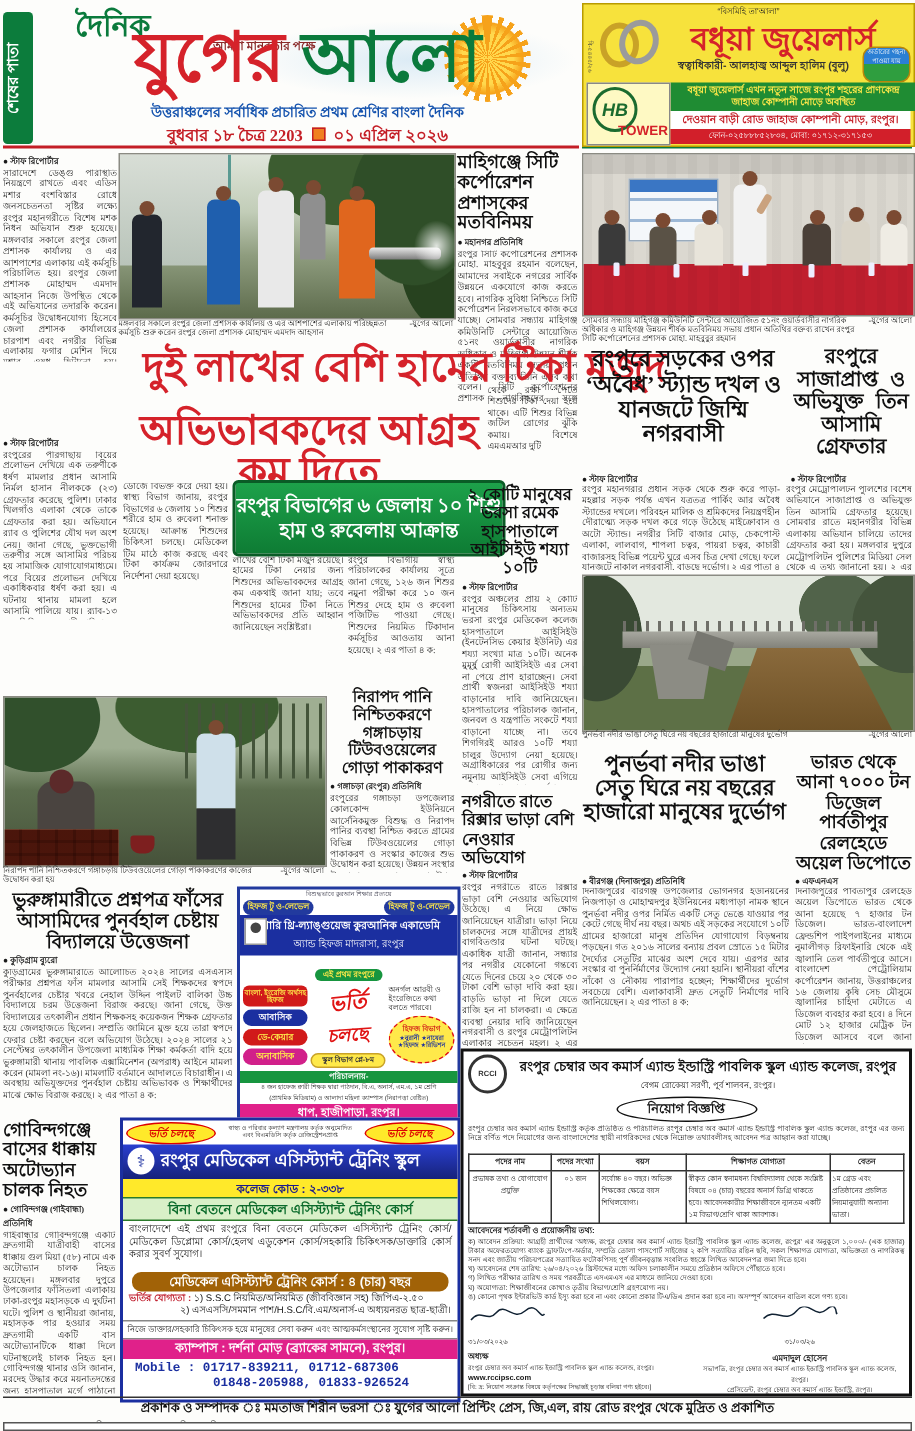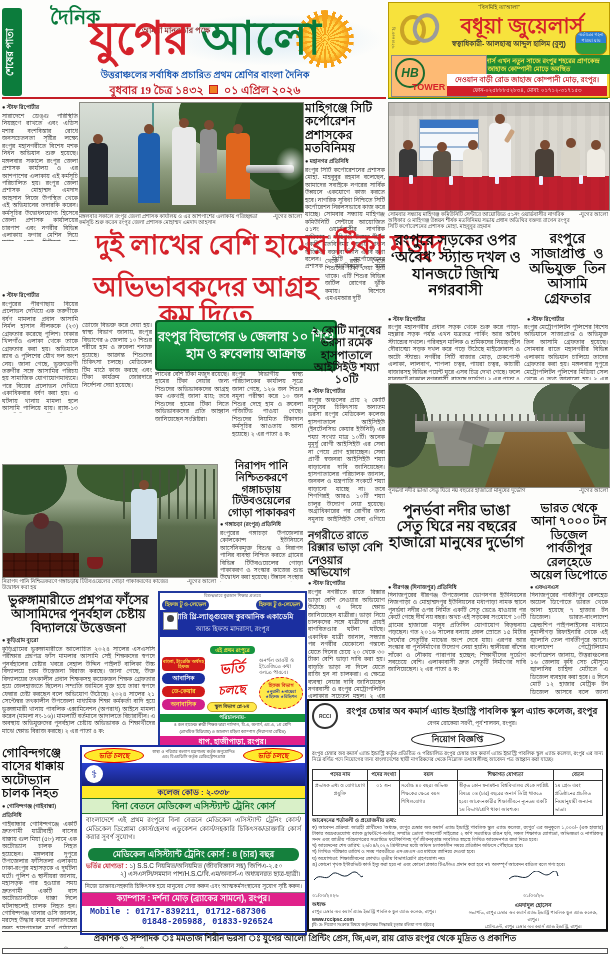--- a/index.html
+++ b/index.html
@@ -32,21 +32,21 @@
     <div class="abs" style="left:140px;top:12px;width:220px;height:52px;border-radius:50%;
          background:radial-gradient(closest-side,#d4e7f4cc,#d4e7f400);"></div>
     <div class="abs" style="left:272px;top:8px;width:58px;height:58px;border-radius:50%;
          background:repeating-conic-gradient(#f6a21a 0 7deg,transparent 7deg 16deg),
          radial-gradient(circle,#ffd84d 0 42%,#f6a21a 58%,transparent 60%);"></div>
     <div class="abs" style="left:26px;top:0;font-size:20px;font-weight:bold;color:#0a7a3c;">দৈনিক</div>
     <div class="abs" style="left:118px;top:22px;font-size:8px;font-weight:bold;color:#8a2a2a;text-align:center;">আমরা মানবতার পক্ষে</div>
     <div class="abs tc" style="left:0;top:66px;width:100%;font-size:9.5px;font-weight:bold;color:#1553ae;">উত্তরাঞ্চলের সর্বাধিক প্রচারিত প্রথম শ্রেণির বাংলা দৈনিক</div>
     <div class="abs" style="left:0;top:14px;width:100%;text-align:center;font-size:46px;font-weight:bold;line-height:1;z-index:2;"><span style="color:#d5222a;">যুগের</span><span style="color:#0a7a3c;"> আলো</span></div>
     <div class="abs" style="left:0;top:80px;width:100%;text-align:center;font-size:11px;font-weight:bold;color:#c41e26;">
-      <span>বুধবার 19 চৈত্র ১৪৩২</span>
+      <span>বুধবার ১৮ চৈত্র 2203</span>
       <span style="display:inline-block;width:7px;height:7px;background:#f08020;border:1px solid #c41e26;margin:0 3px;"></span>
       <span>০১ এপ্রিল ২০২৬</span>
     </div>
   </div>
   <div class="abs" style="left:2px;top:97px;width:384px;height:2px;background:#c41e26;"></div>
   <div class="abs" style="left:388px;top:97px;width:220px;height:2px;background:#0a7a3c;"></div>
 
   <div class="abs sans" style="left:388px;top:2px;width:220px;height:94px;background:#f7e23c;border:1px solid #b89a00;">
     <div class="abs" style="left:0;top:24px;font-size:4px;color:#444;writing-mode:vertical-rl;">বি-৫৪৪৫/২৬</div>
     <div class="abs tc" style="left:0;top:1px;width:100%;font-size:5.5px;color:#222;">“বিসমিহি তা'আলা”</div>
@@ -58,21 +58,21 @@
     </div>
     <div class="abs tc" style="left:54px;top:7px;width:158px;font-size:21px;font-weight:bold;color:#d5222a;">বধূয়া জুয়েলার্স</div>
     <div class="abs tc" style="left:54px;top:35px;width:132px;font-size:7px;font-weight:bold;color:#333;">স্বত্বাধিকারী- আলহাজ্ব আব্দুল হালিম (বুলু)</div>
     <div class="abs tc" style="left:186px;top:28px;width:30px;height:22px;border:1px solid #b8860b;border-radius:7px;
          background:linear-gradient(#2b7fd4 0 48%,#2f9e3f 48% 100%);color:#fff;font-size:4.4px;line-height:1.4;overflow:hidden;">
       <div>অর্ডারের গহনা</div>
       <div>পাওয়া যায়</div>
     </div>
     <div class="abs band" style="left:58px;top:52px;width:160px;height:19px;background:#1f8c33;color:#ffe94a;
          font-size:6.4px;font-weight:bold;line-height:1.25;padding:0 2px;">বধূয়া জুয়েলার্স এখন নতুন সাজে রংপুর শহরের প্রাণকেন্দ্র জাহাজ কোম্পানী মোড়ে অবস্থিত</div>
-    <div class="abs" style="left:2px;top:52px;width:54px;height:40px;background:#fdba74;border:1px solid #888;padding-left:40px;">
+    <div class="abs" style="left:2px;top:52px;width:54px;height:40px;background:#fef9c3;border:1px solid #888;">
       <div class="abs band" style="left:3px;top:2px;width:26px;height:26px;border:2px solid #1b6b2f;border-radius:50%;
            font-size:12px;font-weight:bold;font-style:italic;color:#1b6b2f;">HB</div>
       <div class="abs" style="left:20px;top:26px;font-size:9px;font-weight:bold;color:#d5222a;">TOWER</div>
     </div>
     <div class="abs band" style="left:58px;top:71px;width:160px;height:12px;background:#fff;color:#c41e26;
          font-size:7.2px;font-weight:bold;">দেওয়ান বাড়ী রোড জাহাজ কোম্পানী মোড়, রংপুর।</div>
     <div class="abs band" style="left:58px;top:83px;width:160px;height:10px;background:#d21f2a;color:#fff;font-size:5.4px;">ফোন-০২৫৮৮৮৫২৮৩৪, মোবা: ০১৭১২-৩১৭১৫৩</div>
   </div>
 
   <div class="abs" style="left:2px;top:102px;width:76px;">
@@ -280,26 +280,27 @@
            border-radius:50%;color:#d00;font-size:7px;font-weight:bold;font-style:italic;">ভর্তি চলছে</div>
       <div class="abs band" style="right:2px;top:1px;width:58px;height:13px;background:#ffe92a;border:1px solid #d00;
            border-radius:50%;color:#d00;font-size:7px;font-weight:bold;font-style:italic;">ভর্তি চলছে</div>
       <div class="abs tc" style="left:62px;top:2px;width:99px;font-size:4.2px;line-height:1.25;color:#222;">
         <div>স্বাস্থ্য ও পরিবার কল্যাণ মন্ত্রণালয় কর্তৃক অনুমোদিত</div>
         <div>এবং বিএমডিসি কর্তৃক রেজিস্ট্রেশনপ্রাপ্ত</div>
       </div>
     </div>
     <div class="band" style="height:23px;background:linear-gradient(#2a3fd0,#16227a);color:#fff;font-size:11.5px;font-weight:bold;position:relative;">
       <div class="abs band" style="left:3px;top:2px;width:18px;height:18px;border-radius:50%;background:#fff;color:#1b2fa0;font-size:11px;">⚕</div>
+      <span>রংপুর মেডিকেল এসিস্ট্যান্ট ট্রেনিং স্কুল</span>
     </div>
     <div class="band" style="height:12px;background:#ffe92a;color:#1a1a8c;font-size:8px;font-weight:bold;">কলেজ কোড : ২-৩৩৮</div>
     <div class="band" style="height:14px;background:#d9f0c8;border-top:1px solid #2a7a2a;border-bottom:1px solid #2a7a2a;
          color:#0b6b2b;font-size:9px;font-weight:bold;">বিনা বেতনে মেডিকেল এসিস্ট্যান্ট ট্রেনিং কোর্স</div>
     <div style="font-size:6.6px;line-height:1.3;text-align:justify;padding:2px 4px;height:30px;overflow:hidden;">বাংলাদেশে এই প্রথম রংপুরে বিনা বেতনে মেডিকেল এসিস্ট্যান্ট ট্রেনিং কোর্স/মেডিকেল ডিপ্লোমা কোর্স/হেলথ এডুকেশন কোর্স/সহকারি চিকিৎসক/ডাক্তারি কোর্স করার সুবর্ণ সুযোগ।</div>
-    <div class="band" style="height:13px;background:#15803d;color:#fff;font-size:8.5px;font-weight:bold;border-radius:6px;margin:0 6px;">মেডিকেল এসিস্ট্যান্ট ট্রেনিং কোর্স : ৪ (চার) বছর</div>
+    <div class="band" style="height:13px;background:#a16207;color:#fff;font-size:8.5px;font-weight:bold;border-radius:6px;margin:0 6px;">মেডিকেল এসিস্ট্যান্ট ট্রেনিং কোর্স : ৪ (চার) বছর</div>
     <div style="padding:1px 4px;font-size:6.4px;line-height:1.3;">
       <span style="font-weight:bold;color:#c01f2e;">ভর্তির যোগ্যতা :</span>
       <span>১) S.S.C নিয়মিত/অনিয়মিত (জীববিজ্ঞান সহ) জিপিএ-২.৫০</span>
       <div style="padding-left:34px;">২) এসএসসি/সমমান পাশ/H.S.C/বি.এম/অনার্স-এ অধ্যয়নরত ছাত্র-ছাত্রী।</div>
     </div>
     <div class="tc" style="font-size:5.6px;border-top:1px solid #888;border-bottom:1px solid #888;padding:1px 2px;color:#222;">নিজে ডাক্তার/সহকারি চিকিৎসক হয়ে মানুষের সেবা করুন এবং আত্মকর্মসংস্থানের সুযোগ সৃষ্টি করুন।</div>
     <div class="band" style="height:13px;background:#e0218a;color:#fff;font-size:8.4px;font-weight:bold;">ক্যাম্পাস : দর্শনা মোড় (ব্র্যাকের সামনে), রংপুর।</div>
     <div style="padding:1px 8px;font-size:8.4px;font-weight:bold;color:#1b2fa0;font-family:'Liberation Mono','DejaVu Sans Mono',monospace;">
       <span>Mobile</span>
       <span>: 01717-839211, 01712-687306</span>

